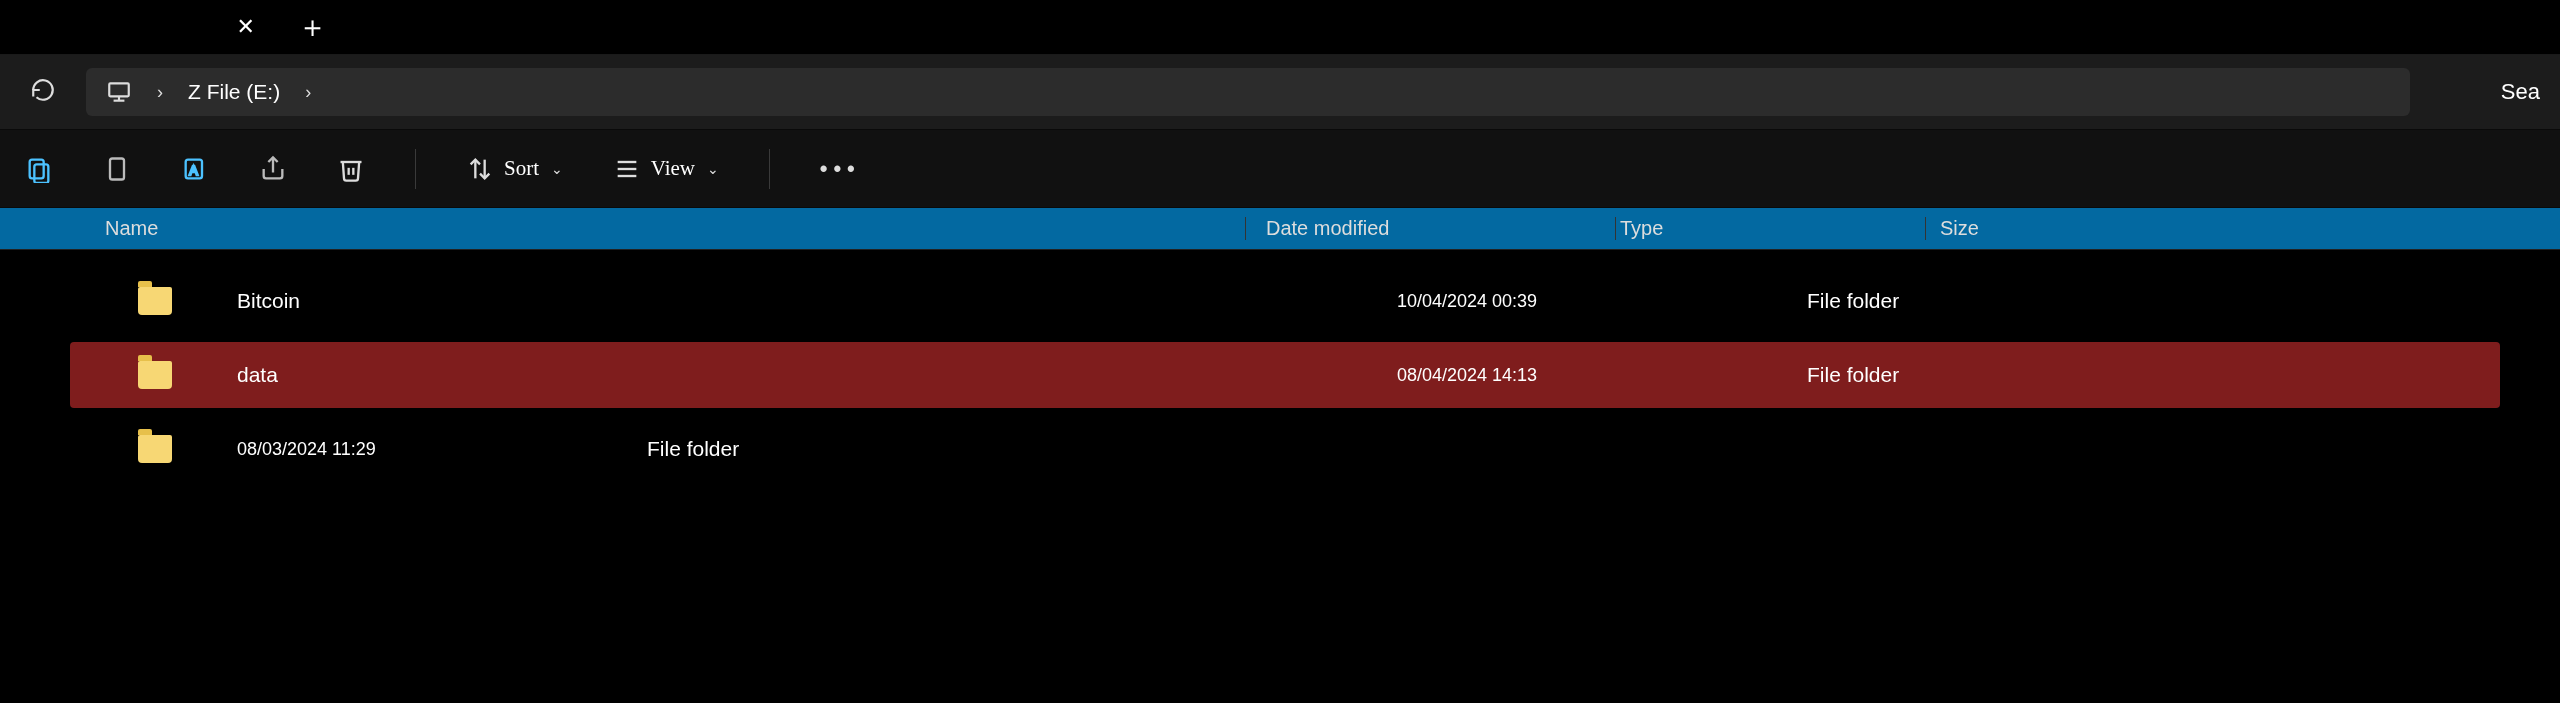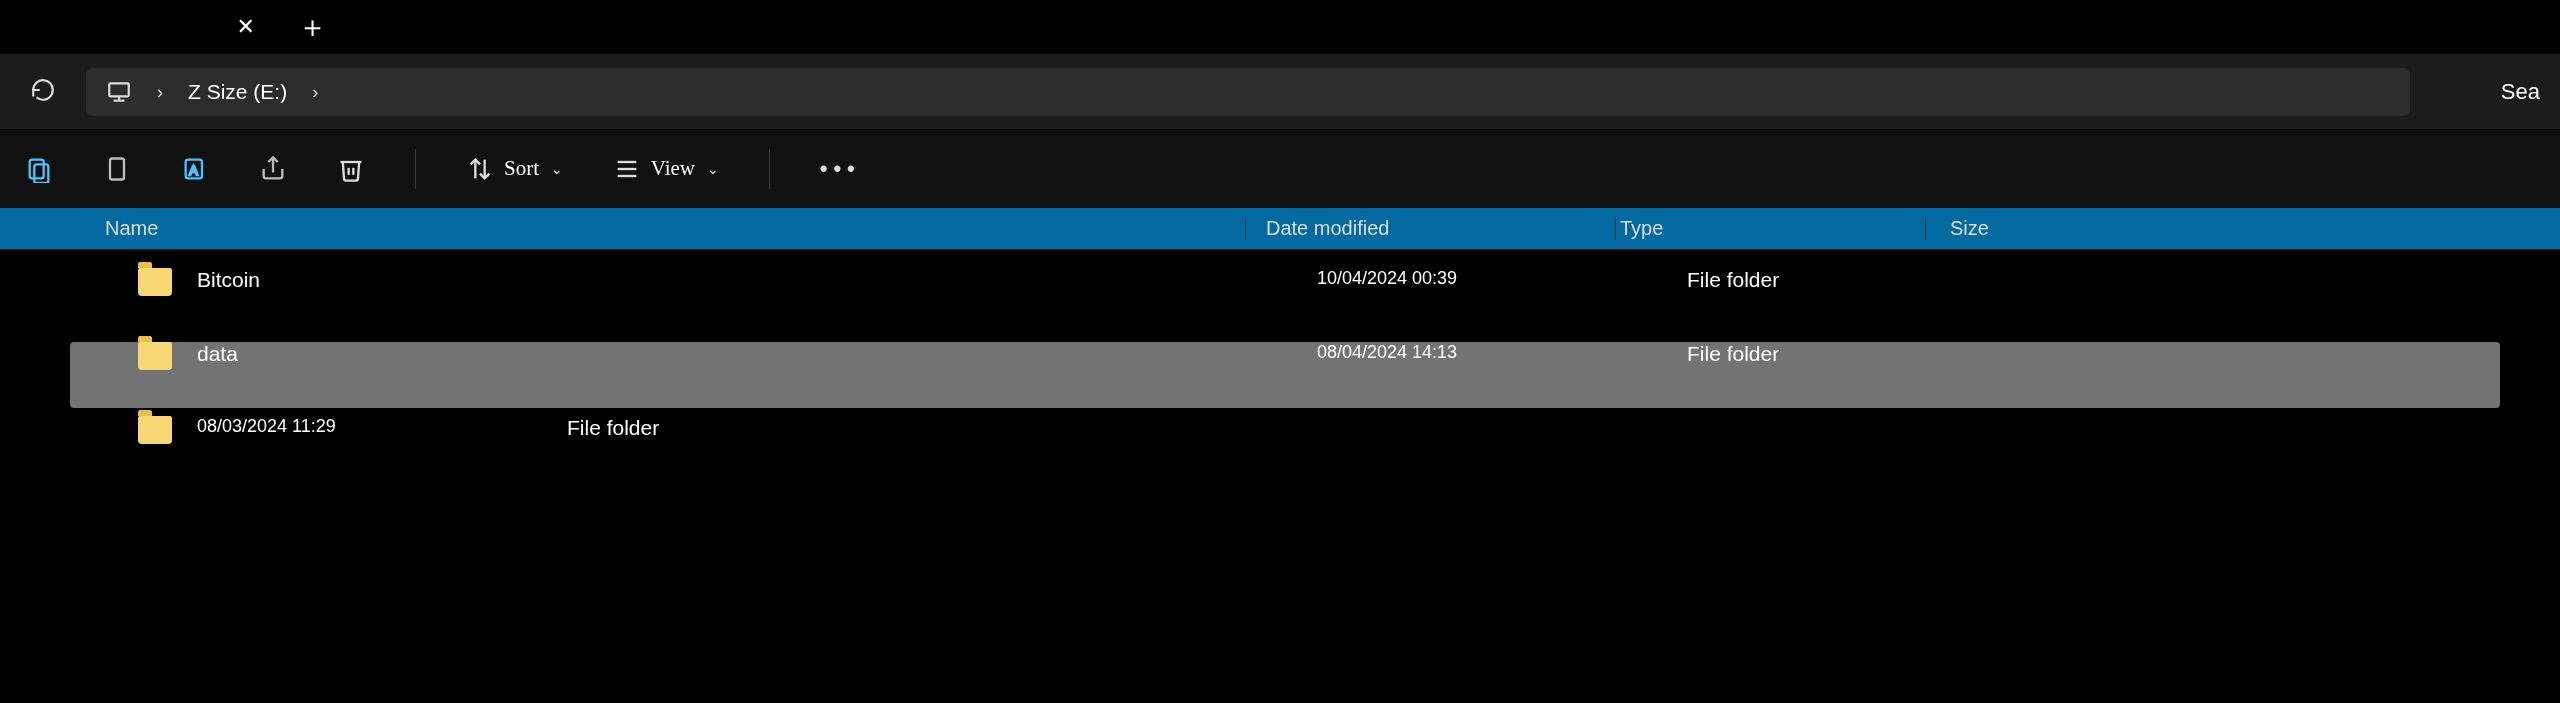--- a/index.html
+++ b/index.html
@@ -95,37 +95,38 @@
     height:42px;
     background:#0369a1;
     border-bottom:1px solid #222;
     font-size:20px;
     color:#ddd;
     padding-left:15px;
   }
   .col-name { flex:0 0 1230px; padding-left:90px; position:relative;}
   .col-date { flex:0 0 370px; padding-left:20px; border-left:1px solid #333; }
   .col-type { flex:0 0 310px; padding-left:4px; border-left:1px solid #333; }
-  .col-size { flex:0 0 300px; padding-left:24px; border-left:1px solid #333; }
+  .col-size { flex:0 0 300px; padding-left:14px; border-left:1px solid #333; }
   .col-spacer { flex:1; border-left:1px solid #333; }
   .sort-caret {
     position:absolute; top:-18px; left:595px;
     color:#bbb; font-size:18px;
   }
   
   .files { padding:10px 0 0 10px; }
   .row {
     display:flex;
-    align-items:flex-start;
+    align-items:center;
     height:66px;
     padding-left:68px;
     margin:8px 60px 8px 60px;
     border-radius:4px;
-  }
-  .row.sel { background:#737373; color:#fff; }
+    gap:40px;
+  }
+  .row.sel { background:#7f1d1d; color:#fff; }
   .folder-icon {
     width:34px; height:28px;
     background:#f7d774;
     border-radius:2px 2px 4px 4px;
     position:relative;
     margin-right:25px;
     flex-shrink:0;
   }
   .folder-icon::before{
     content:"";
@@ -158,21 +159,21 @@
   </span>
   <div class="breadcrumb-box">
     <span class="pc-icon">
       <svg viewBox="0 0 24 24" fill="none" stroke="#ddd" stroke-width="2">
         <rect x="3" y="4" width="18" height="12" rx="1"></rect>
           <line x1="7" y1="20" x2="17" y2="20"></line>
           <line x1="12" y1="16" x2="12" y2="20"></line>
       </svg>
     </span>
     <span class="chev">›</span>
-    <span>Z Size (E:)</span>
+    <span>Z File (E:)</span>
     <span class="chev">›</span>
   </div>
   <div class="search-pane">
     <span>Sea</span>
   </div>
 </div>
 
 <div class="toolbar">
   <span class="tbtn" style="color:#4cc2ff;">
     <svg viewBox="0 0 24 24" fill="none" stroke="#4cc2ff" stroke-width="2">

